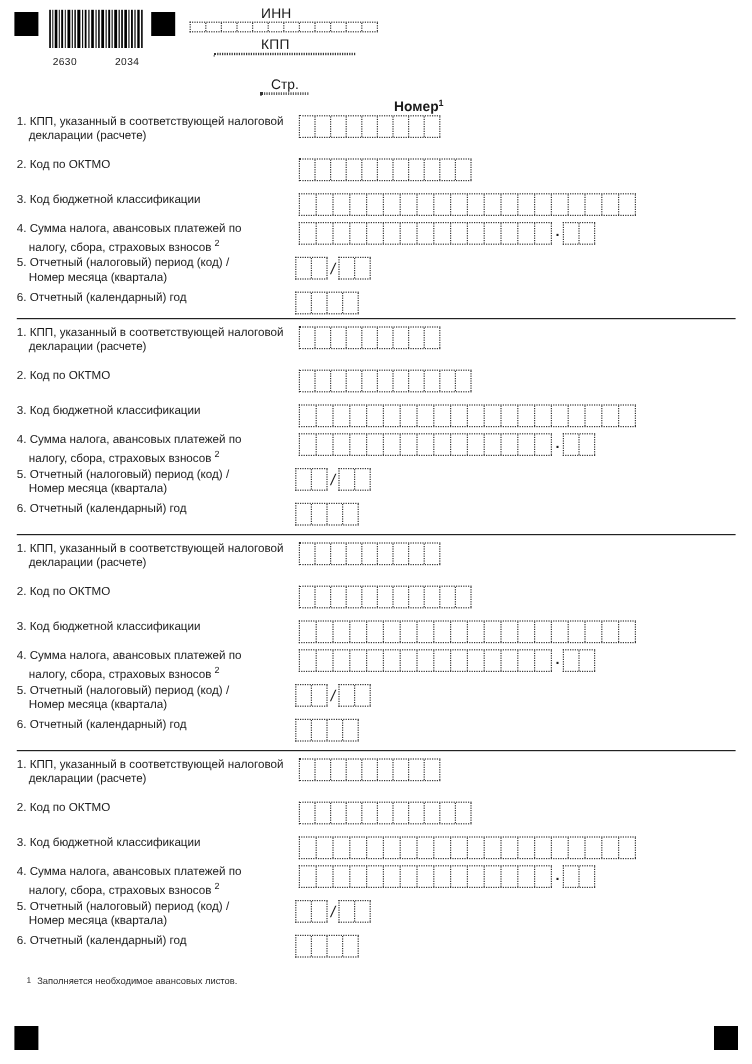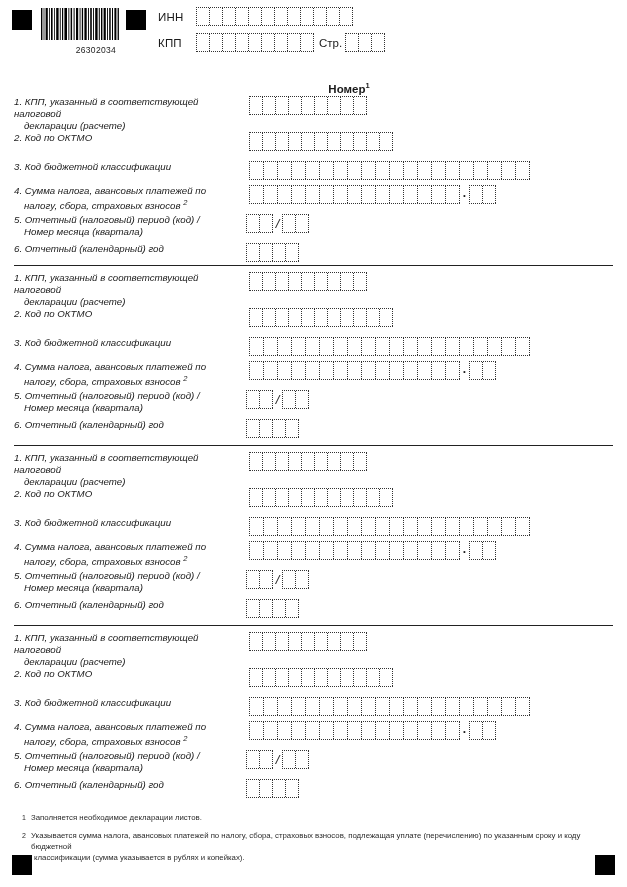--- a/index.html
+++ b/index.html
@@ -36,46 +36,48 @@
     top: 8px;
     width: 80px;
     text-align: center;
   }
   .barcode-bars {
     height: 32px;
     width: 80px;
   }
   .barcode-digits {
     display: flex;
-    justify-content: flex-end;
+    justify-content: space-between;
     font-size: 8.5px;
     letter-spacing: 0.3px;
     margin-top: 1px;
     padding: 0 4px;
   }
 
   .idblock {
     position: absolute;
     left: 158px;
     top: 6px;
   }
   .idrow {
     display: flex;
     align-items: center;
     height: 21px;
     margin-bottom: 5px;
+    flex-direction: column;
   }
   .idlabel {
     font-size: 11.5px;
     width: 38px;
     letter-spacing: 0.2px;
   }
   .stp-label {
     font-size: 11.5px;
     padding: 0 3px 0 5px;
+    margin-top: 19px;
   }
 
   
   .cells {
     display: flex;
     height: 19px;
     border-top: 1px dotted #333;
     border-bottom: 1px dotted #333;
     border-left: 1px dotted #333;
     box-sizing: border-box;
@@ -143,21 +145,20 @@
     height: 20px;
   }
   .row-label {
     position: absolute;
     left: 14px;
     top: 0;
     width: 228px;
     font-size: 9.7px;
     line-height: 12.2px;
     color: #1a1a1a;
-    font-style: italic;
   }
   .row-label .ind { display: block; padding-left: 10px; }
   .row-cells {
     position: absolute;
     left: 249px;
     top: 0;
   }
 
   
   .notes {
@@ -734,23 +735,18 @@
             <i></i>
           </span>
         </div>
       </div>
     </div>
   </div>
 
 <div class="notes">
   <div class="note">
     <sup>1</sup>
-    <span>Заполняется необходимое декларации листов.</span>
-  </div>
-  <div class="note">
-    <sup>2</sup>
-    <span>Указывается сумма налога, авансовых платежей по налогу, сбора, страховых взносов, подлежащая уплате (перечислению) по указанным сроку и коду бюджетной</span>
-    <span class="cont">классификации (сумма указывается в рублях и копейках).</span>
+    <span>Заполняется необходимое авансовых листов.</span>
   </div>
 </div>
 
 <div class="corner-sq corner-bl"></div>
 <div class="corner-sq corner-br"></div>
 
 </body></html>

